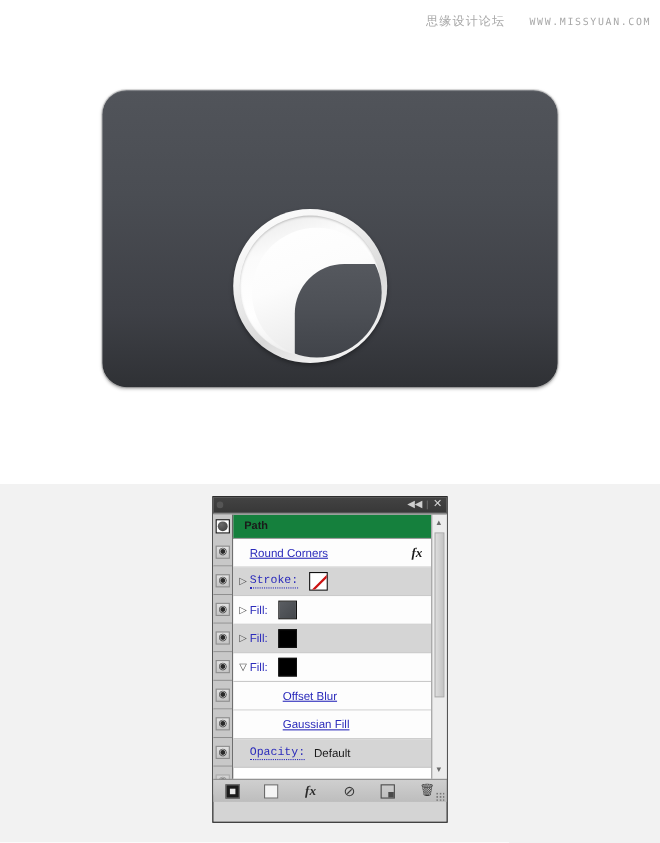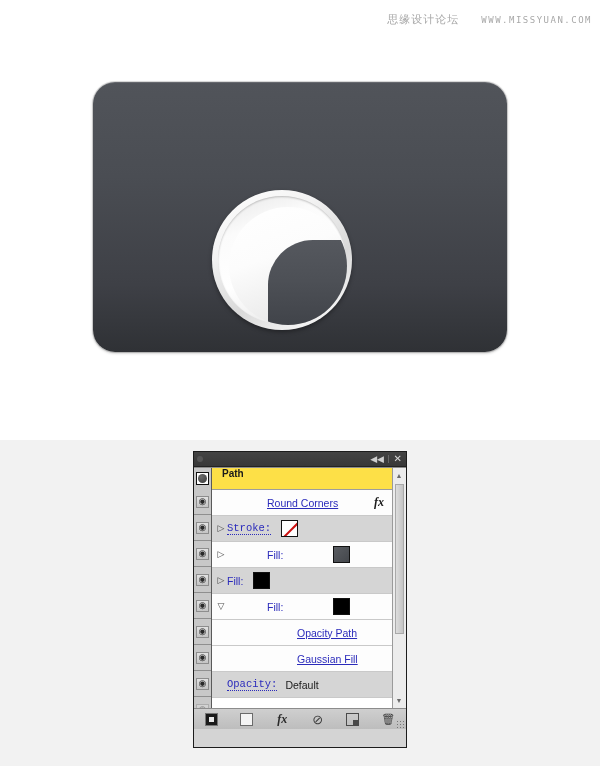--- a/index.html
+++ b/index.html
@@ -213,23 +213,23 @@
     width: 13px;
     background: #ececec;
     border-left: 1px solid #9a9a9a;
     position: relative;
     flex: none;
   }
 
   
   #path-header {
     display: flex;
-    align-items: flex-start;
+    align-items: center;
     height: 21px;
-    background: #fde047;
+    background: #15803d;
     border-bottom: 1px solid #9d9d9d;
   }
   #path-thumb-cell {
     width: 17px;
     height: 21px;
     flex: none;
     background: #c8c8c8;
     border-right: 1px solid #5a5a5a;
     display: flex;
     align-items: center;
@@ -286,21 +286,21 @@
   .item-row {
     height: 26px;
     box-sizing: border-box;
     border-bottom: 1px solid #c9c9c9;
     display: flex;
     align-items: center;
     position: relative;
     background: #ffffff;
   }
   .item-row.shaded { background: #d5d5d5; }
-  .item-row.light  { background: #fdfdfd; gap: 40px; }
+  .item-row.light  { background: #fdfdfd; }
 
   .disclosure {
     width: 12px;
     margin-left: 3px;
     flex: none;
     color: #4a4a4a;
     font-size: 9px;
     line-height: 9px;
     text-align: center;
   }
@@ -587,21 +587,21 @@
               <span class="row-label noindent">Fill:</span>
               <div class="swatch black"></div>
             </div>
             <div class="item-row light">
               <div class="disclosure">▽</div>
               <span class="row-label noindent">Fill:</span>
               <div class="swatch black"></div>
             </div>
             <div class="item-row light">
               <div class="disclosure spacer">·</div>
-              <span class="row-label underline indent">Opacity Path</span>
+              <span class="row-label underline indent">Offset Blur</span>
             </div>
             <div class="item-row light">
               <div class="disclosure spacer">·</div>
               <span class="row-label underline indent">Gaussian Fill</span>
             </div>
             <div class="item-row shaded">
               <div class="disclosure spacer">·</div>
               <span class="row-label dotted noindent">Opacity:</span>
               <span class="default-value">Default</span>
             </div>

